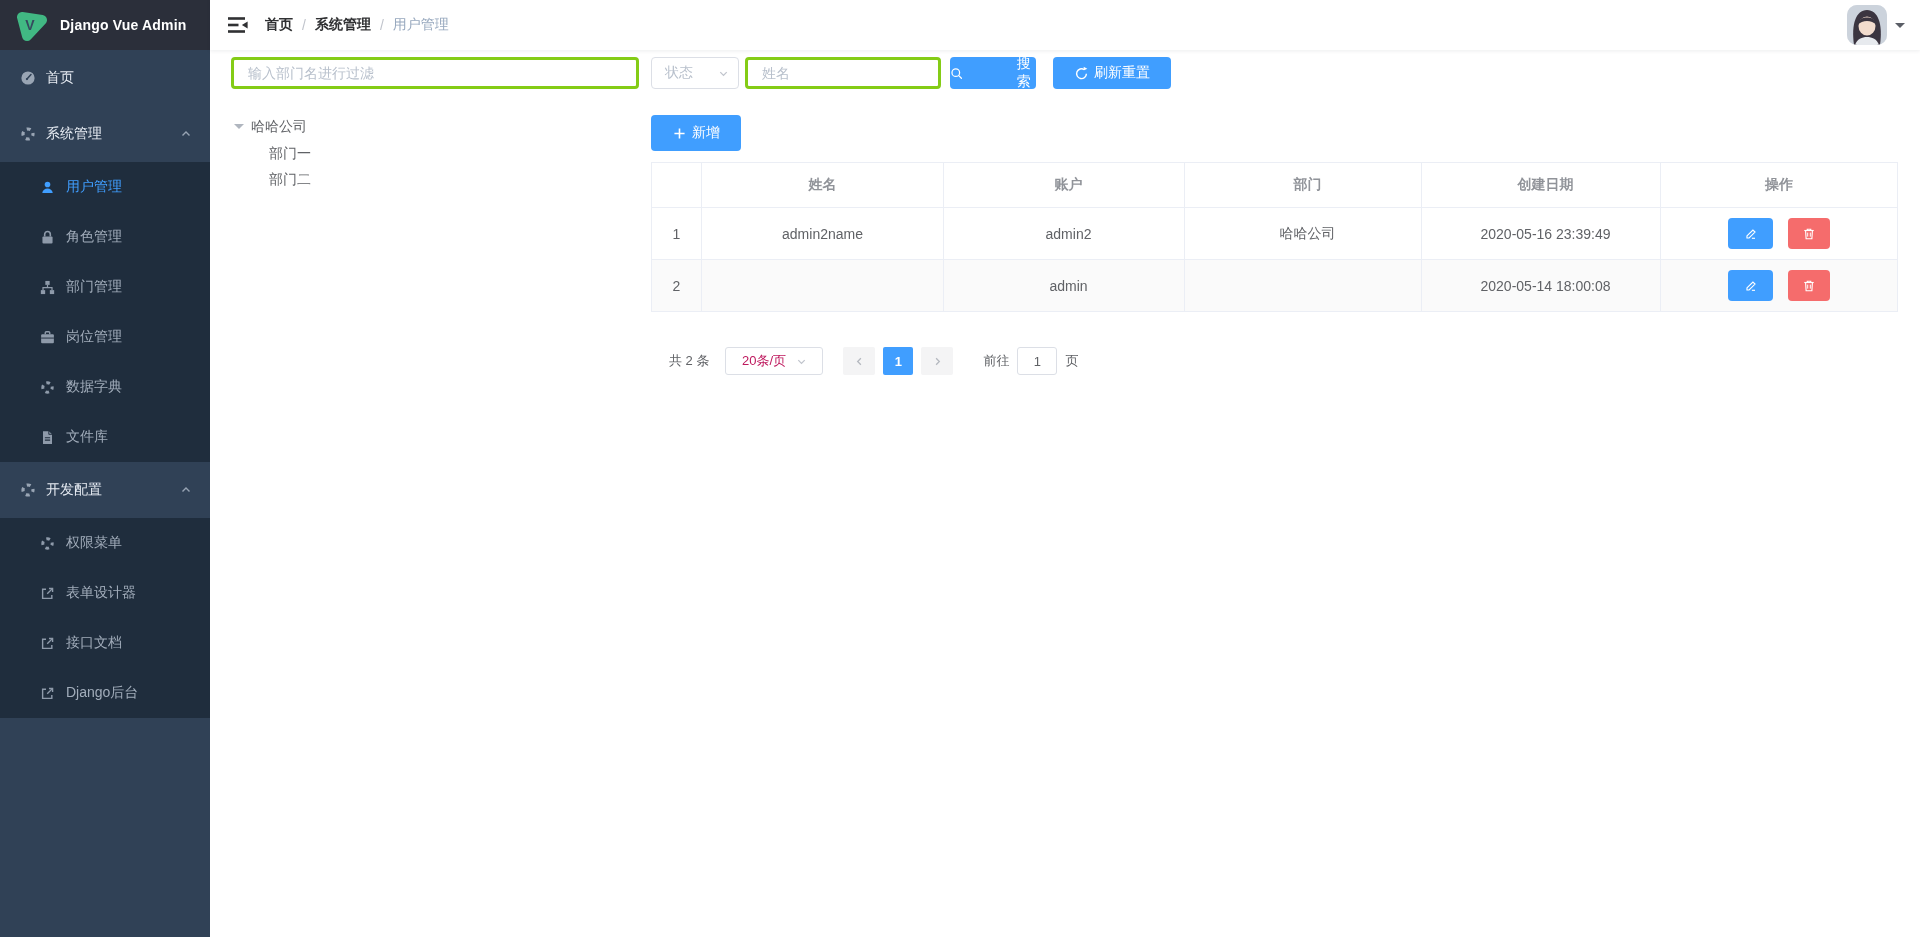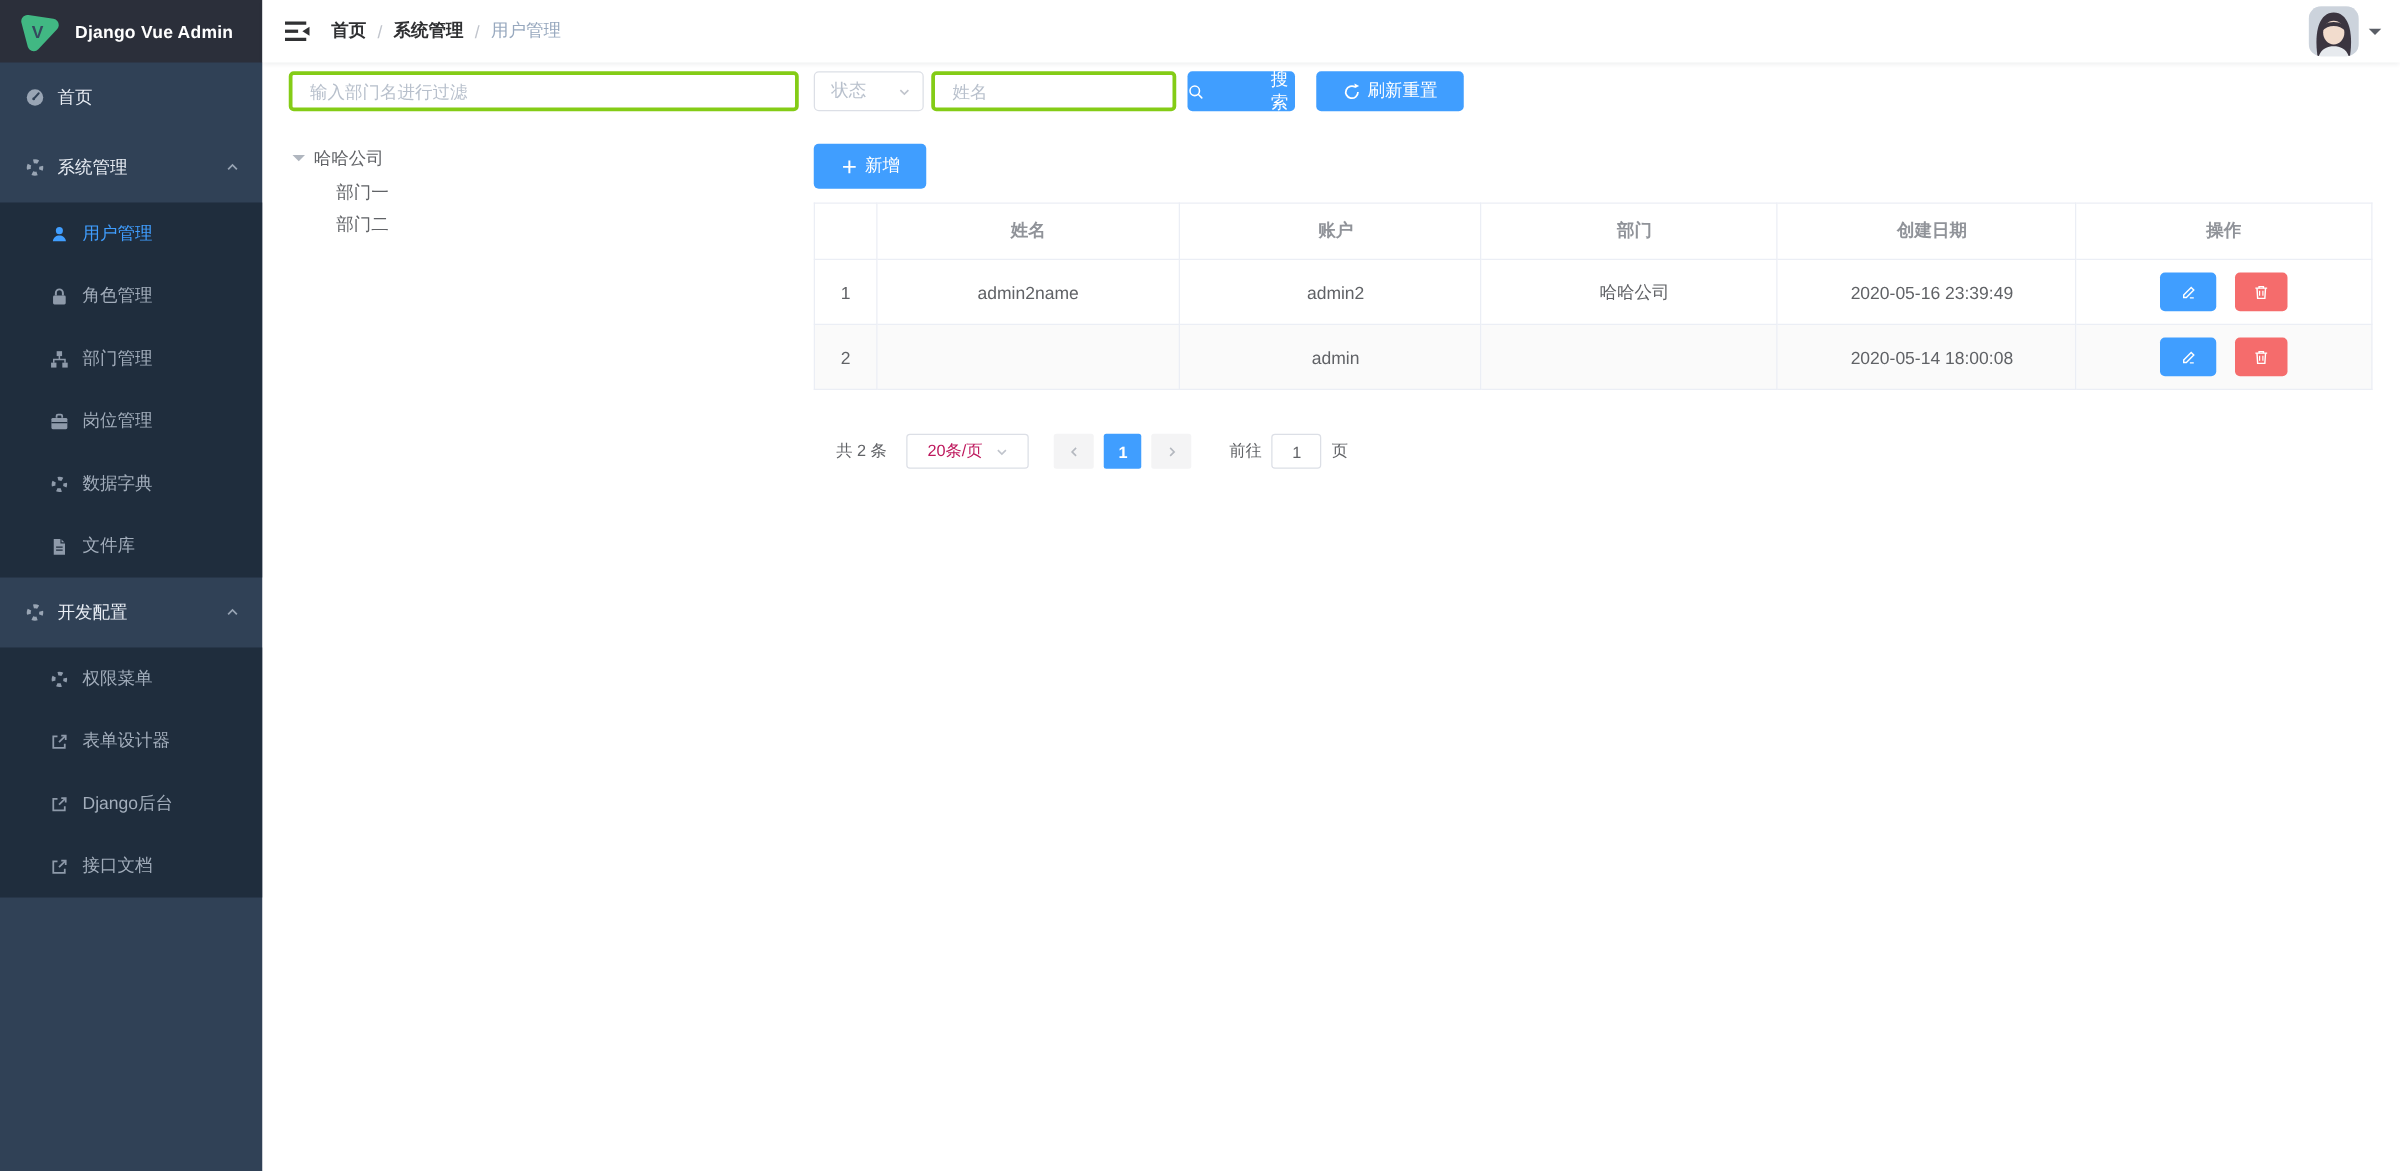--- a/index.html
+++ b/index.html
@@ -181,29 +181,29 @@
           <path d="M13.2 2.8L7.7 8.3" stroke="currentColor" stroke-width="1.5"></path>
         </svg>
         <span>表单设计器</span>
       </div>
       <div class="submenu-item">
         <svg class="mi" viewBox="0 0 16 16">
           <path d="M6.4 3.4H2.8v9.8h9.8V9.6" fill="none" stroke="currentColor" stroke-width="1.5"></path>
           <path d="M9.6 2.6h3.8v3.8" fill="none" stroke="currentColor" stroke-width="1.5"></path>
           <path d="M13.2 2.8L7.7 8.3" stroke="currentColor" stroke-width="1.5"></path>
         </svg>
-        <span>Django后台</span>
+        <span>接口文档</span>
       </div>
       <div class="submenu-item">
         <svg class="mi" viewBox="0 0 16 16">
           <path d="M6.4 3.4H2.8v9.8h9.8V9.6" fill="none" stroke="currentColor" stroke-width="1.5"></path>
           <path d="M9.6 2.6h3.8v3.8" fill="none" stroke="currentColor" stroke-width="1.5"></path>
           <path d="M13.2 2.8L7.7 8.3" stroke="currentColor" stroke-width="1.5"></path>
         </svg>
-        <span>接口文档</span>
+        <span>Django后台</span>
       </div>
     </div>
   </aside>
 
   <div class="main">
 
     <div class="navbar">
       <svg class="hamburger" viewBox="0 0 20 18">
         <g fill="#303133">
           <rect x="0" y="1.2" width="17" height="2.6"></rect>

